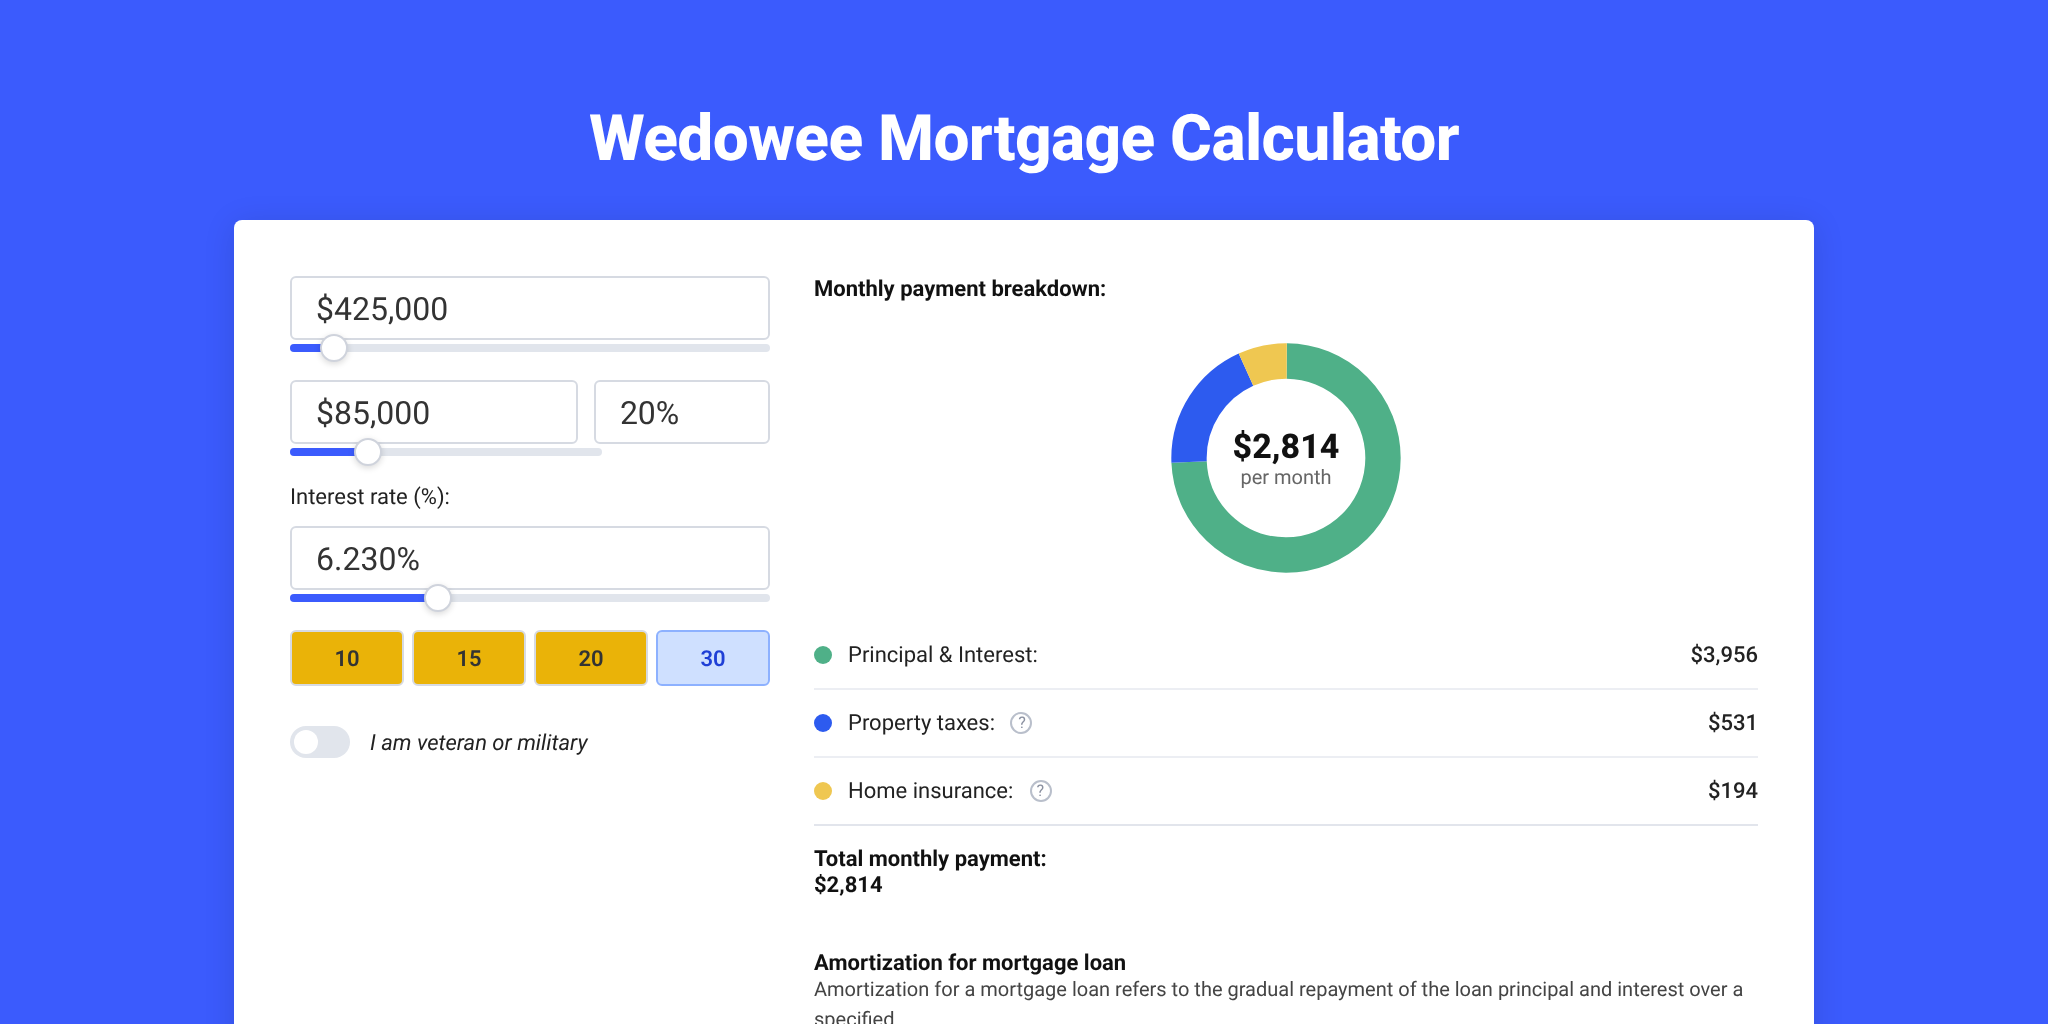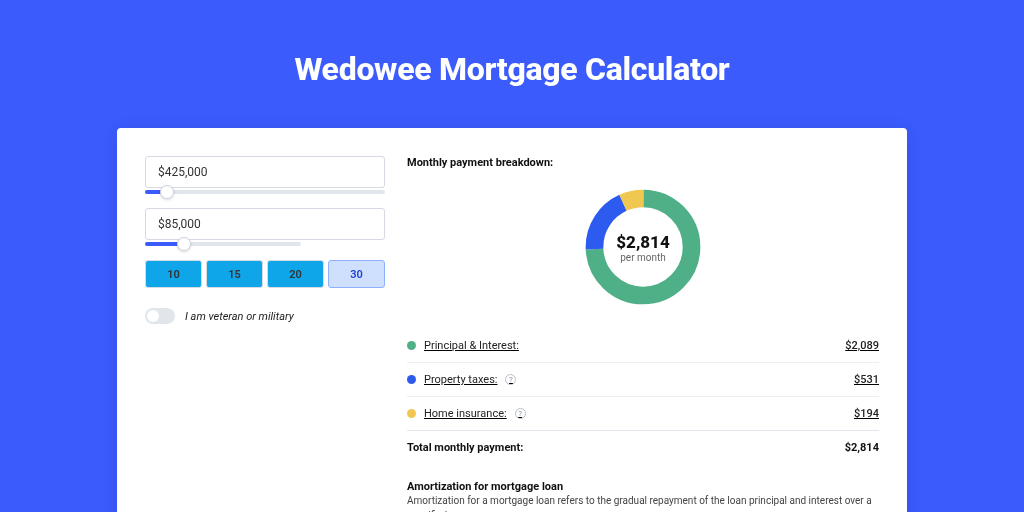--- a/index.html
+++ b/index.html
@@ -1,49 +1,49 @@
 <!DOCTYPE html>
 <html><head>
 <meta charset="utf-8">
 <style>
   * { box-sizing: border-box; margin: 0; padding: 0; font-family: -apple-system, BlinkMacSystemFont, "Segoe UI", Roboto, Helvetica, Arial, sans-serif; }
   body { background: #3b5bfd; width: 1024px; height: 512px; overflow: hidden; }
-  .page-title { color: #fff; text-align: center; font-weight: 800; font-size: 32px; padding-top: 50px; padding-bottom: 40px; letter-spacing: -0.3px;}
+  .page-title { color: #fff; text-align: center; font-weight: 800; font-size: 32px; padding-top: 50px; padding-bottom: 22px; letter-spacing: -0.3px;}
   .card { background: #fff; width: 790px; margin: 0 auto; border-radius: 4px; padding: 28px 28px 20px 28px; box-shadow: 0 2px 16px rgba(0,0,0,.12); display: flex; gap: 22px; }
   .left { width: 240px; flex-shrink: 0; }
   .right { flex: 1; }
   .label { font-size: 11px; color: #222; margin-bottom: 8px; }
-  .input { width: 100%; height: 32px; border: 1px solid #d6dae2; border-radius: 3px; padding: 0 12px; font-size: 12px; color: #333; background: #fff; }
+  .input { width: 100%; height: 32px; border: 1px solid #d6dae2; border-radius: 3px; padding: 0 12px; font-size: 16px; color: #333; background: #fff; }
   .field { margin-bottom: 14px; position: relative; }
   .slider-rail { position: relative; height: 4px; background: #e1e5ec; border-radius: 2px; margin-top: 2px; }
   .slider-fill { position: absolute; left: 0; top: 0; height: 100%; background: #3b5bfd; border-radius: 2px; }
   .slider-thumb { position: absolute; top: 50%; width: 14px; height: 14px; background: #fff; border: 1px solid #cfd3dc; border-radius: 50%; transform: translate(-50%, -50%); box-shadow: 0 1px 3px rgba(0,0,0,.15); }
   .row2 { display: flex; gap: 8px; }
   .row2 .input:first-child { flex: 1.9; }
   .row2 .input:last-child { flex: 1; }
   .periods { display: flex; gap: 4px; }
-  .pbtn { flex: 1; height: 28px; border: 1px solid #d6dae2; border-radius: 3px; background: #0ea5e9; font-size: 11px; font-weight: 600; color: #333; display: flex; align-items: center; justify-content: center; cursor: pointer; }
+  .pbtn { flex: 1; height: 28px; border: 1px solid #d6dae2; border-radius: 3px; background: #eab308; font-size: 11px; font-weight: 600; color: #333; display: flex; align-items: center; justify-content: center; cursor: pointer; }
   .pbtn.active { background: #cfe0ff; border-color: #8db1ff; color: #1f3fd6; }
   .toggle-row { display: flex; align-items: center; gap: 10px; margin-top: 20px; }
   .toggle { width: 30px; height: 16px; border-radius: 8px; background: #e1e5ec; position: relative; }
   .toggle-knob { position: absolute; left: 2px; top: 2px; width: 12px; height: 12px; background: #fff; border-radius: 50%; }
   .toggle-label { font-size: 11px; color: #222; font-style: italic; }
   .break-title { font-size: 11px; font-weight: 700; color: #111; margin-bottom: 14px; }
   .donut-wrap { display: flex; justify-content: center; margin-bottom: 18px; }
   .donut { position: relative; width: 128px; height: 128px; }
   .donut-center { position: absolute; inset: 0; display: flex; flex-direction: column; align-items: center; justify-content: center; }
   .donut-amount { font-size: 17px; font-weight: 800; color: #111; }
   .donut-per { font-size: 10px; color: #666; }
-  .legend-row { display: flex; align-items: flex-end; justify-content: space-between; padding: 10px 0; border-bottom: 1px solid #eceef3; text-decoration: underline; }
+  .legend-row { display: flex; align-items: flex-end; justify-content: space-between; padding: 10px 0; border-bottom: 1px solid #eceef3; }
   .legend-row:last-of-type { border-bottom: none; }
   .legend-left { display: flex; align-items: center; gap: 8px; }
   .swatch { width: 9px; height: 9px; border-radius: 50%; }
   .lg-label { font-size: 11px; color: #222; }
   .lg-val { font-size: 11px; color: #222; font-weight: 500; }
-  .total-row { display: flex; justify-content: space-between; padding: 10px 0 14px 0; font-weight: 700; font-size: 11px; color: #111; border-top: 1px solid #e2e5ec;}
+  .total-row { display: flex; justify-content: space-between; padding: 10px 0 14px 0; font-weight: 700; font-size: 11px; color: #111; border-top: 1px solid #e2e5ec; flex-direction: column;}
   .help { width: 11px; height: 11px; border-radius: 50%; border: 1px solid #b9bfcb; display: inline-flex; align-items: center; justify-content: center; font-size: 8px; color: #8a90a0; }
   .amort-title { font-size: 11px; font-weight: 700; color: #111; margin-top: 12px; }
   .amort-text { font-size: 10px; color: #444; line-height: 1.5; }
 </style>
 </head>
 <body>
 
 <h1 class="page-title">Wedowee Mortgage Calculator</h1>
 
 <div class="card">
@@ -55,27 +55,36 @@
       <input class="input" value="$425,000" style="">
       <div class="slider-rail">
         <div class="slider-fill" style="width:9%"></div>
         <div class="slider-thumb" style="left:9%"></div>
       </div>
     </div>
 
     <div class="field">
       <div class="row2">
         <input class="input" value="$85,000" style="">
+        <input class="input" value="20%" style="">
       </div>
       <div class="slider-rail" style="width:65%">
         <div class="slider-fill" style="width:25%"></div>
         <div class="slider-thumb" style="left:25%"></div>
       </div>
     </div>
 
+    <div class="field">
+      <div class="label">Interest rate (%):</div>
+      <input class="input" value="6.230%" style="">
+      <div class="slider-rail">
+        <div class="slider-fill" style="width:31%"></div>
+        <div class="slider-thumb" style="left:31%"></div>
+      </div>
+    </div>
 
     <div class="field">
       <div class="periods" id="periods">
           <div class="pbtn">10</div>
           <div class="pbtn">15</div>
           <div class="pbtn">20</div>
           <div class="pbtn active">30</div>
         </div>
     </div>
 
@@ -105,21 +114,21 @@
         </div>
       </div>
     </div>
 
     <div id="legend">
         <div class="legend-row">
           <div class="legend-left">
             <span class="swatch" style="background: rgb(79, 176, 136);"></span>
             <span class="lg-label">Principal &amp; Interest:</span>
           </div>
-          <span class="lg-val">$2,089</span>
+          <span class="lg-val">$3,956</span>
         </div>
         <div class="legend-row">
           <div class="legend-left">
             <span class="swatch" style="background: rgb(45, 91, 239);"></span>
             <span class="lg-label">Property taxes:</span>
             <span class="help">?</span>
           </div>
           <span class="lg-val">$531</span>
         </div>
         <div class="legend-row">

